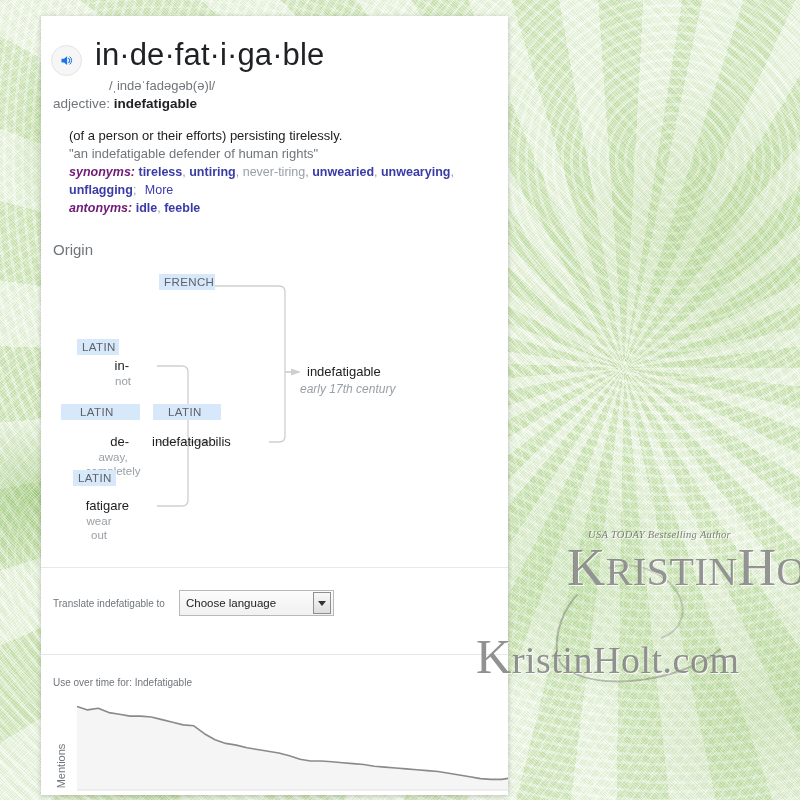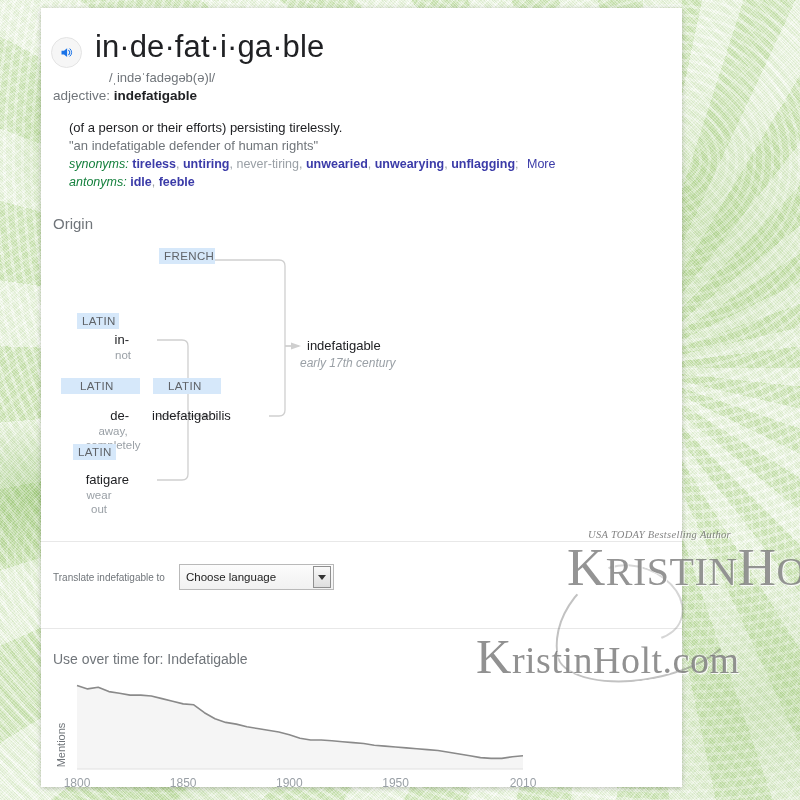--- a/index.html
+++ b/index.html
@@ -40,22 +40,22 @@
       repeating-linear-gradient(45deg, rgba(255,255,255,0.30) 0 1px, rgba(125,180,80,0.10) 1px 2px),
       repeating-linear-gradient(-45deg, rgba(255,255,255,0.22) 0 1px, rgba(125,180,80,0.08) 1px 3px);
     opacity: .85;
     pointer-events: none;
   }
 
   
   #card {
     position: absolute;
     left: 41px;
-    top: 8px;
-    width: 641px;
+    top: 16px;
+    width: 467px;
     height: 779px;
     background: #ffffff;
     box-shadow: 0 1px 5px rgba(0,0,0,0.22);
     overflow: hidden;
   }
 
   
   .head-row {
     display: flex;
     align-items: flex-start;
@@ -97,21 +97,21 @@
     font-size: 13.5px;
     color: #70757a;
     margin: 3px 0 16px 12px;
   }
   .pos-line b { color: #202124; font-weight: 700; }
 
   .def-block { margin: 13px 0 0 28px; }
   .def-sense { font-size: 13px; color: #202124; line-height: 18px; }
   .def-example { font-size: 13px; color: #70757a; line-height: 18px; }
   .syn-row { font-size: 12.5px; line-height: 18px; color: #70757a; }
-  .syn-row .lbl { font-style: italic; color: #15803d; }
+  .syn-row .lbl { font-style: italic; color: #701a75; font-weight: bold; }
   .syn-link { color: #3b3ba8; text-decoration: none; font-weight: 700; }
   .syn-plain { color: #9aa0a6; }
   .syn-more { color: #3b3ba8; text-decoration: none; margin-left: 5px; }
 
   
   .origin-title {
     font-size: 15px;
     color: #70757a;
     margin: 24px 0 0 12px;
   }
@@ -168,21 +168,21 @@
   }
   .lang-arrow {
     width: 0; height: 0;
     border-left: 4px solid transparent;
     border-right: 4px solid transparent;
     border-top: 5px solid #333;
   }
 
   
   .chart-title {
-    font-size: 14px;
+    font-size: 10px;
     color: #70757a;
     margin: 22px 0 0 12px;
   }
   #chart-wrap { margin: 10px 0 0 12px; }
   .y-axis-label {
     font-size: 11px;
     fill: #70757a;
   }
 
   

